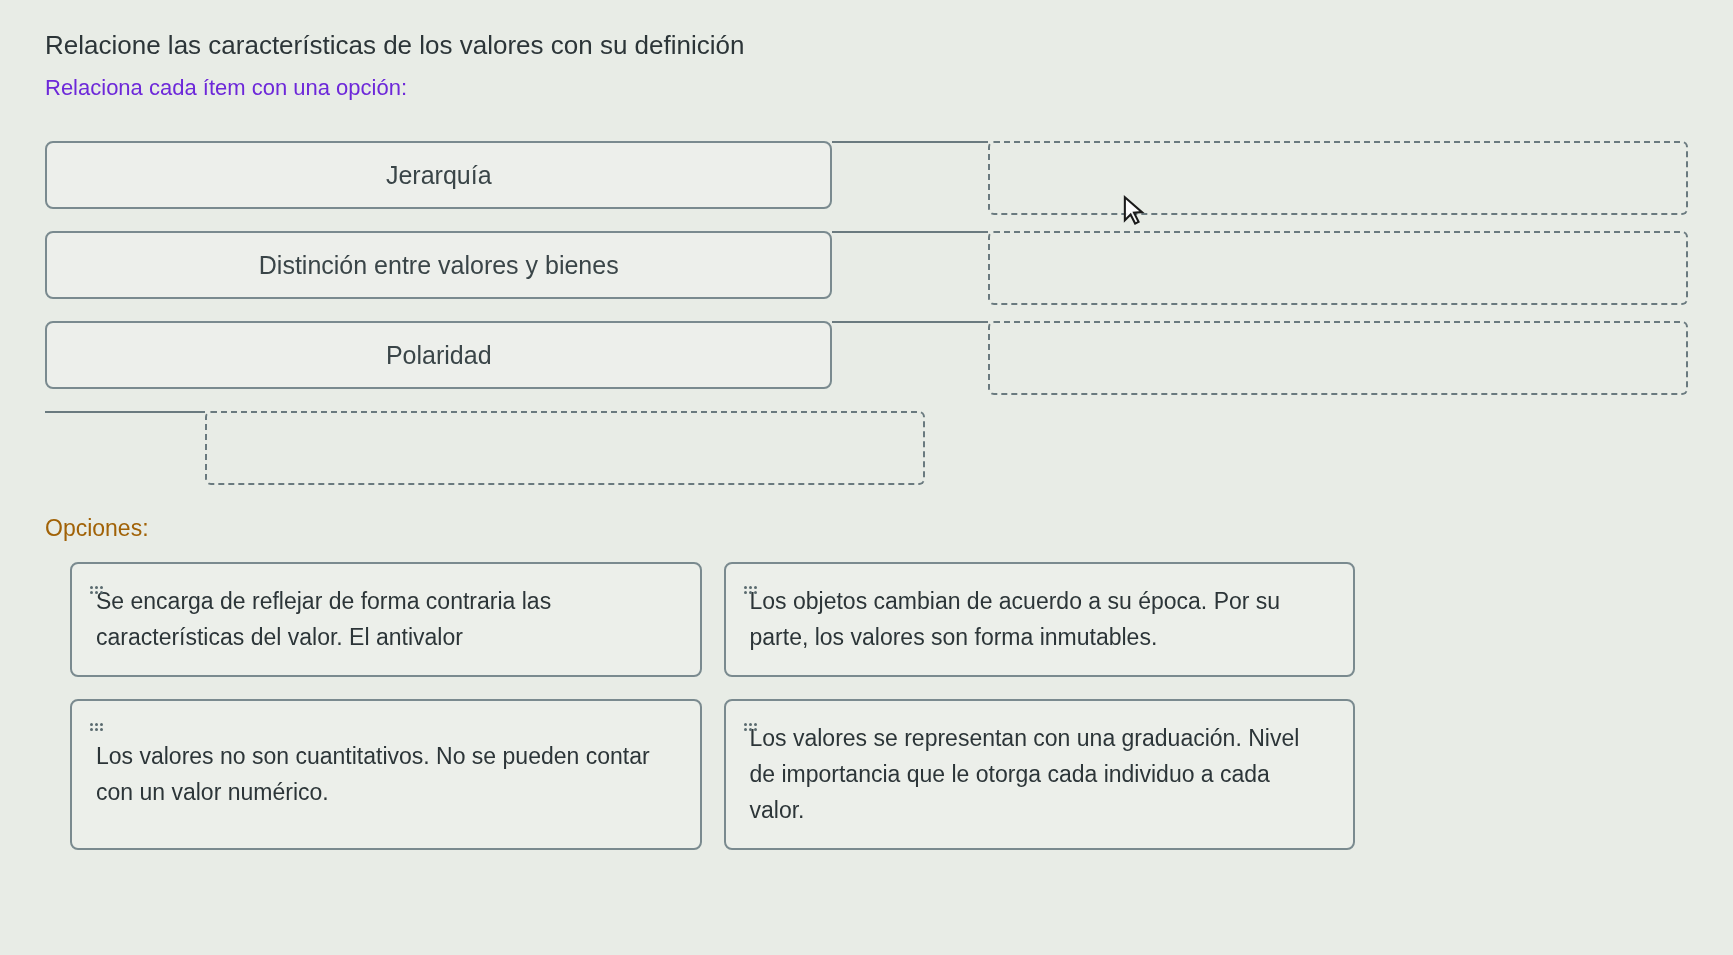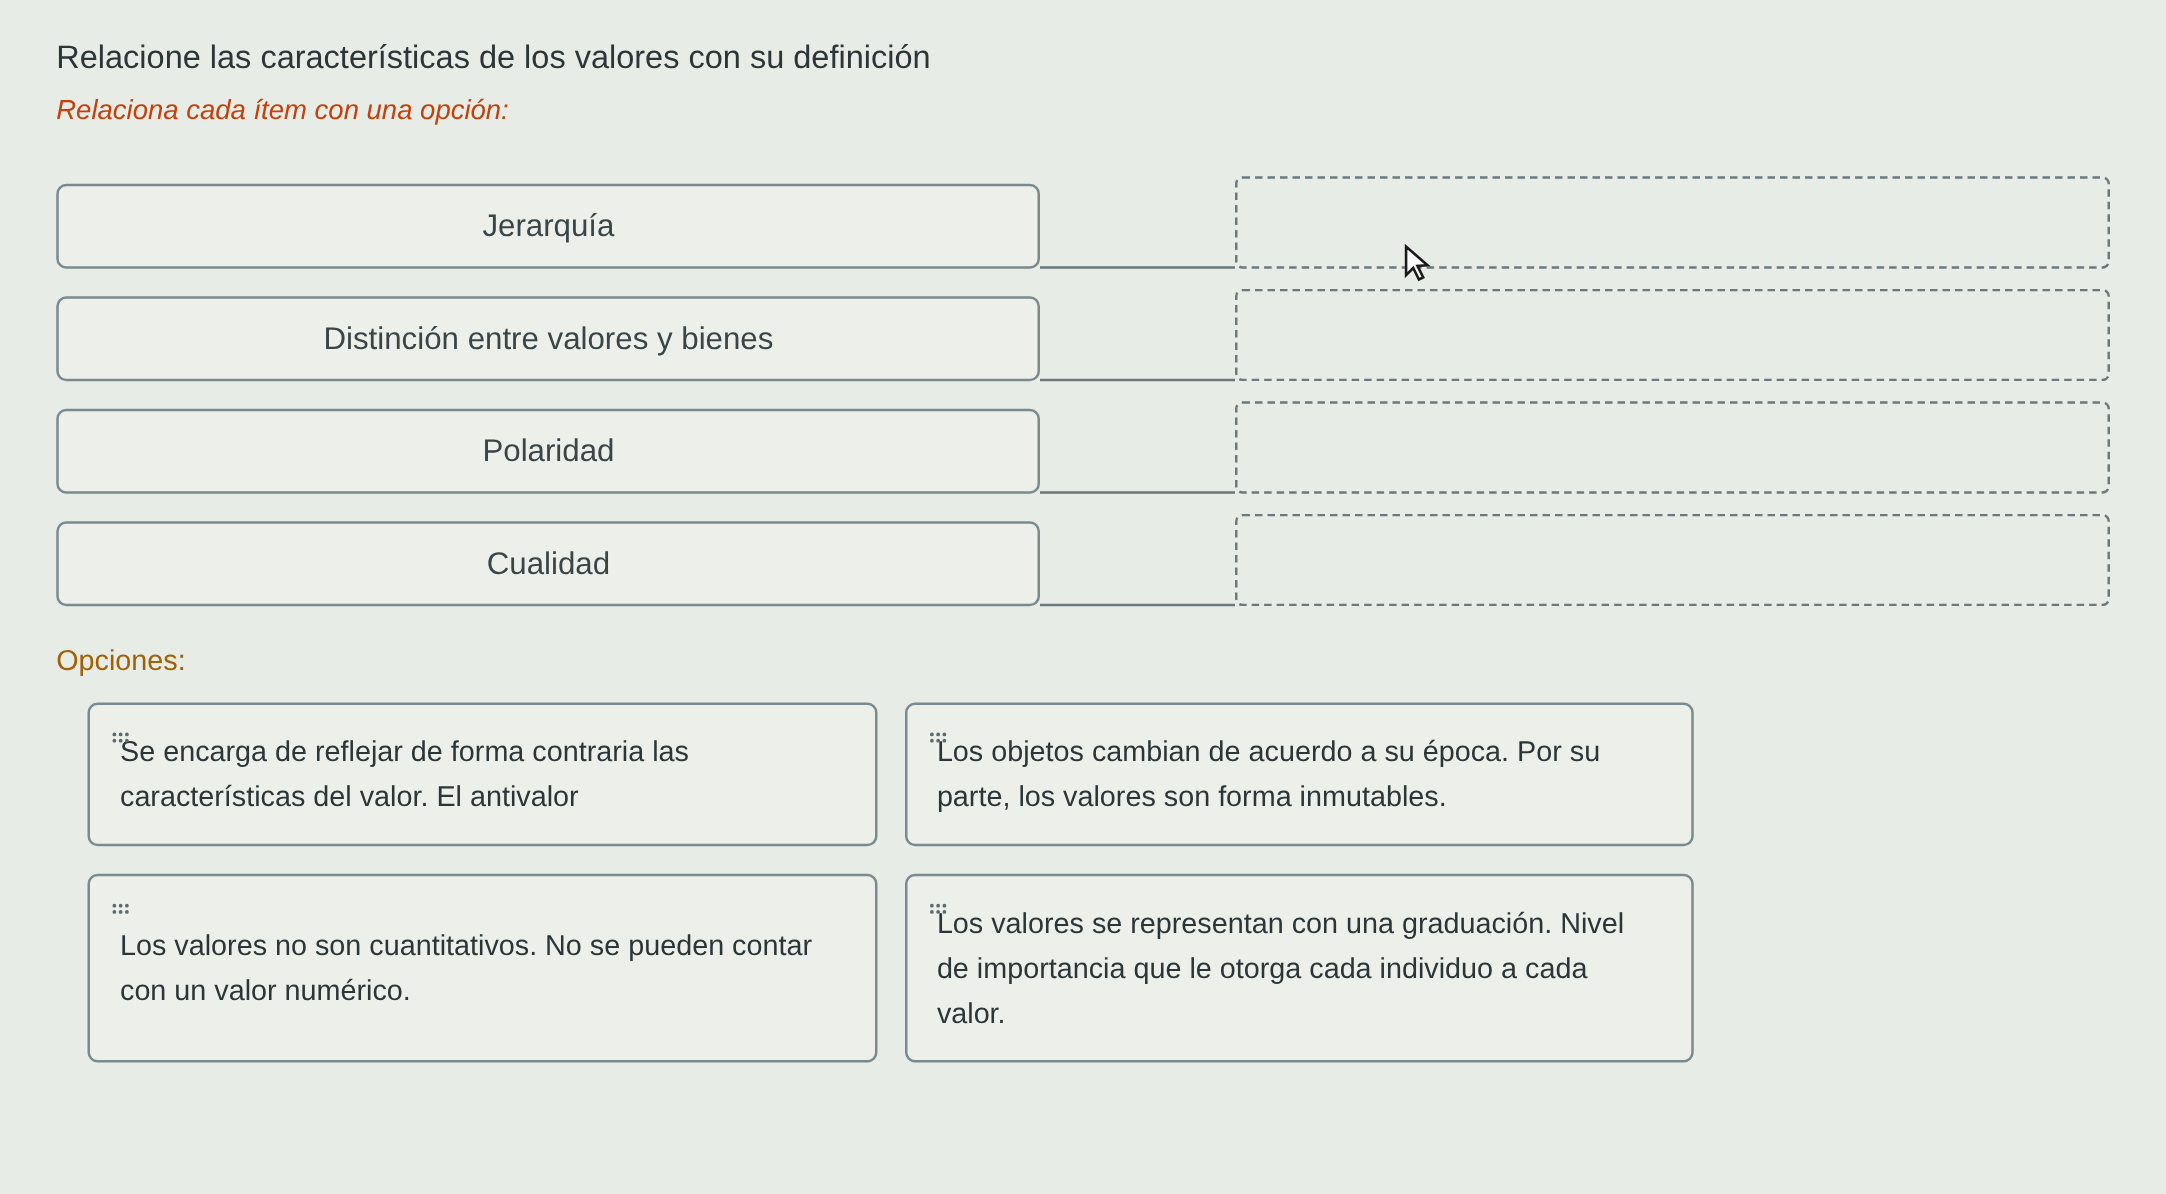--- a/index.html
+++ b/index.html
@@ -15,31 +15,30 @@
       font-size: 22px;
       width: 1733px;
     }
     .question-title {
       font-size: 26px;
       color: #2c3538;
       margin-bottom: 14px;
       font-weight: 400;
     }
     .instruction {
-      font-style: italic;
       font-size: 22px;
-      color: #c2410c;
+      color: #6d28d9;
       margin-bottom: 40px;
     }
     .match-area {
       margin-bottom: 30px;
     }
     .match-row {
       display: flex;
-      align-items: flex-end;
+      align-items: flex-start;
       margin-bottom: 16px;
       position: relative;
     }
     .item-box {
       width: 810px;
       height: 68px;
       border: 2px solid #7a8a8f;
       border-radius: 8px;
       background: rgba(240, 242, 238, 0.6);
       display: flex;
@@ -133,21 +132,20 @@
     <div class="item-box">Distinción entre valores y bienes</div>
     <div class="connector"></div>
     <div class="drop-zone"></div>
   </div>
   <div class="match-row">
     <div class="item-box">Polaridad</div>
     <div class="connector"></div>
     <div class="drop-zone"></div>
   </div>
   <div class="match-row">
-    <div class="item-box">Cualidad</div>
     <div class="connector"></div>
     <div class="drop-zone"></div>
   </div>
 </div>
 
 <div class="options-label">Opciones:</div>
 
 <div class="options-grid">
   <div class="option-card">
     <div class="drag-handle">

